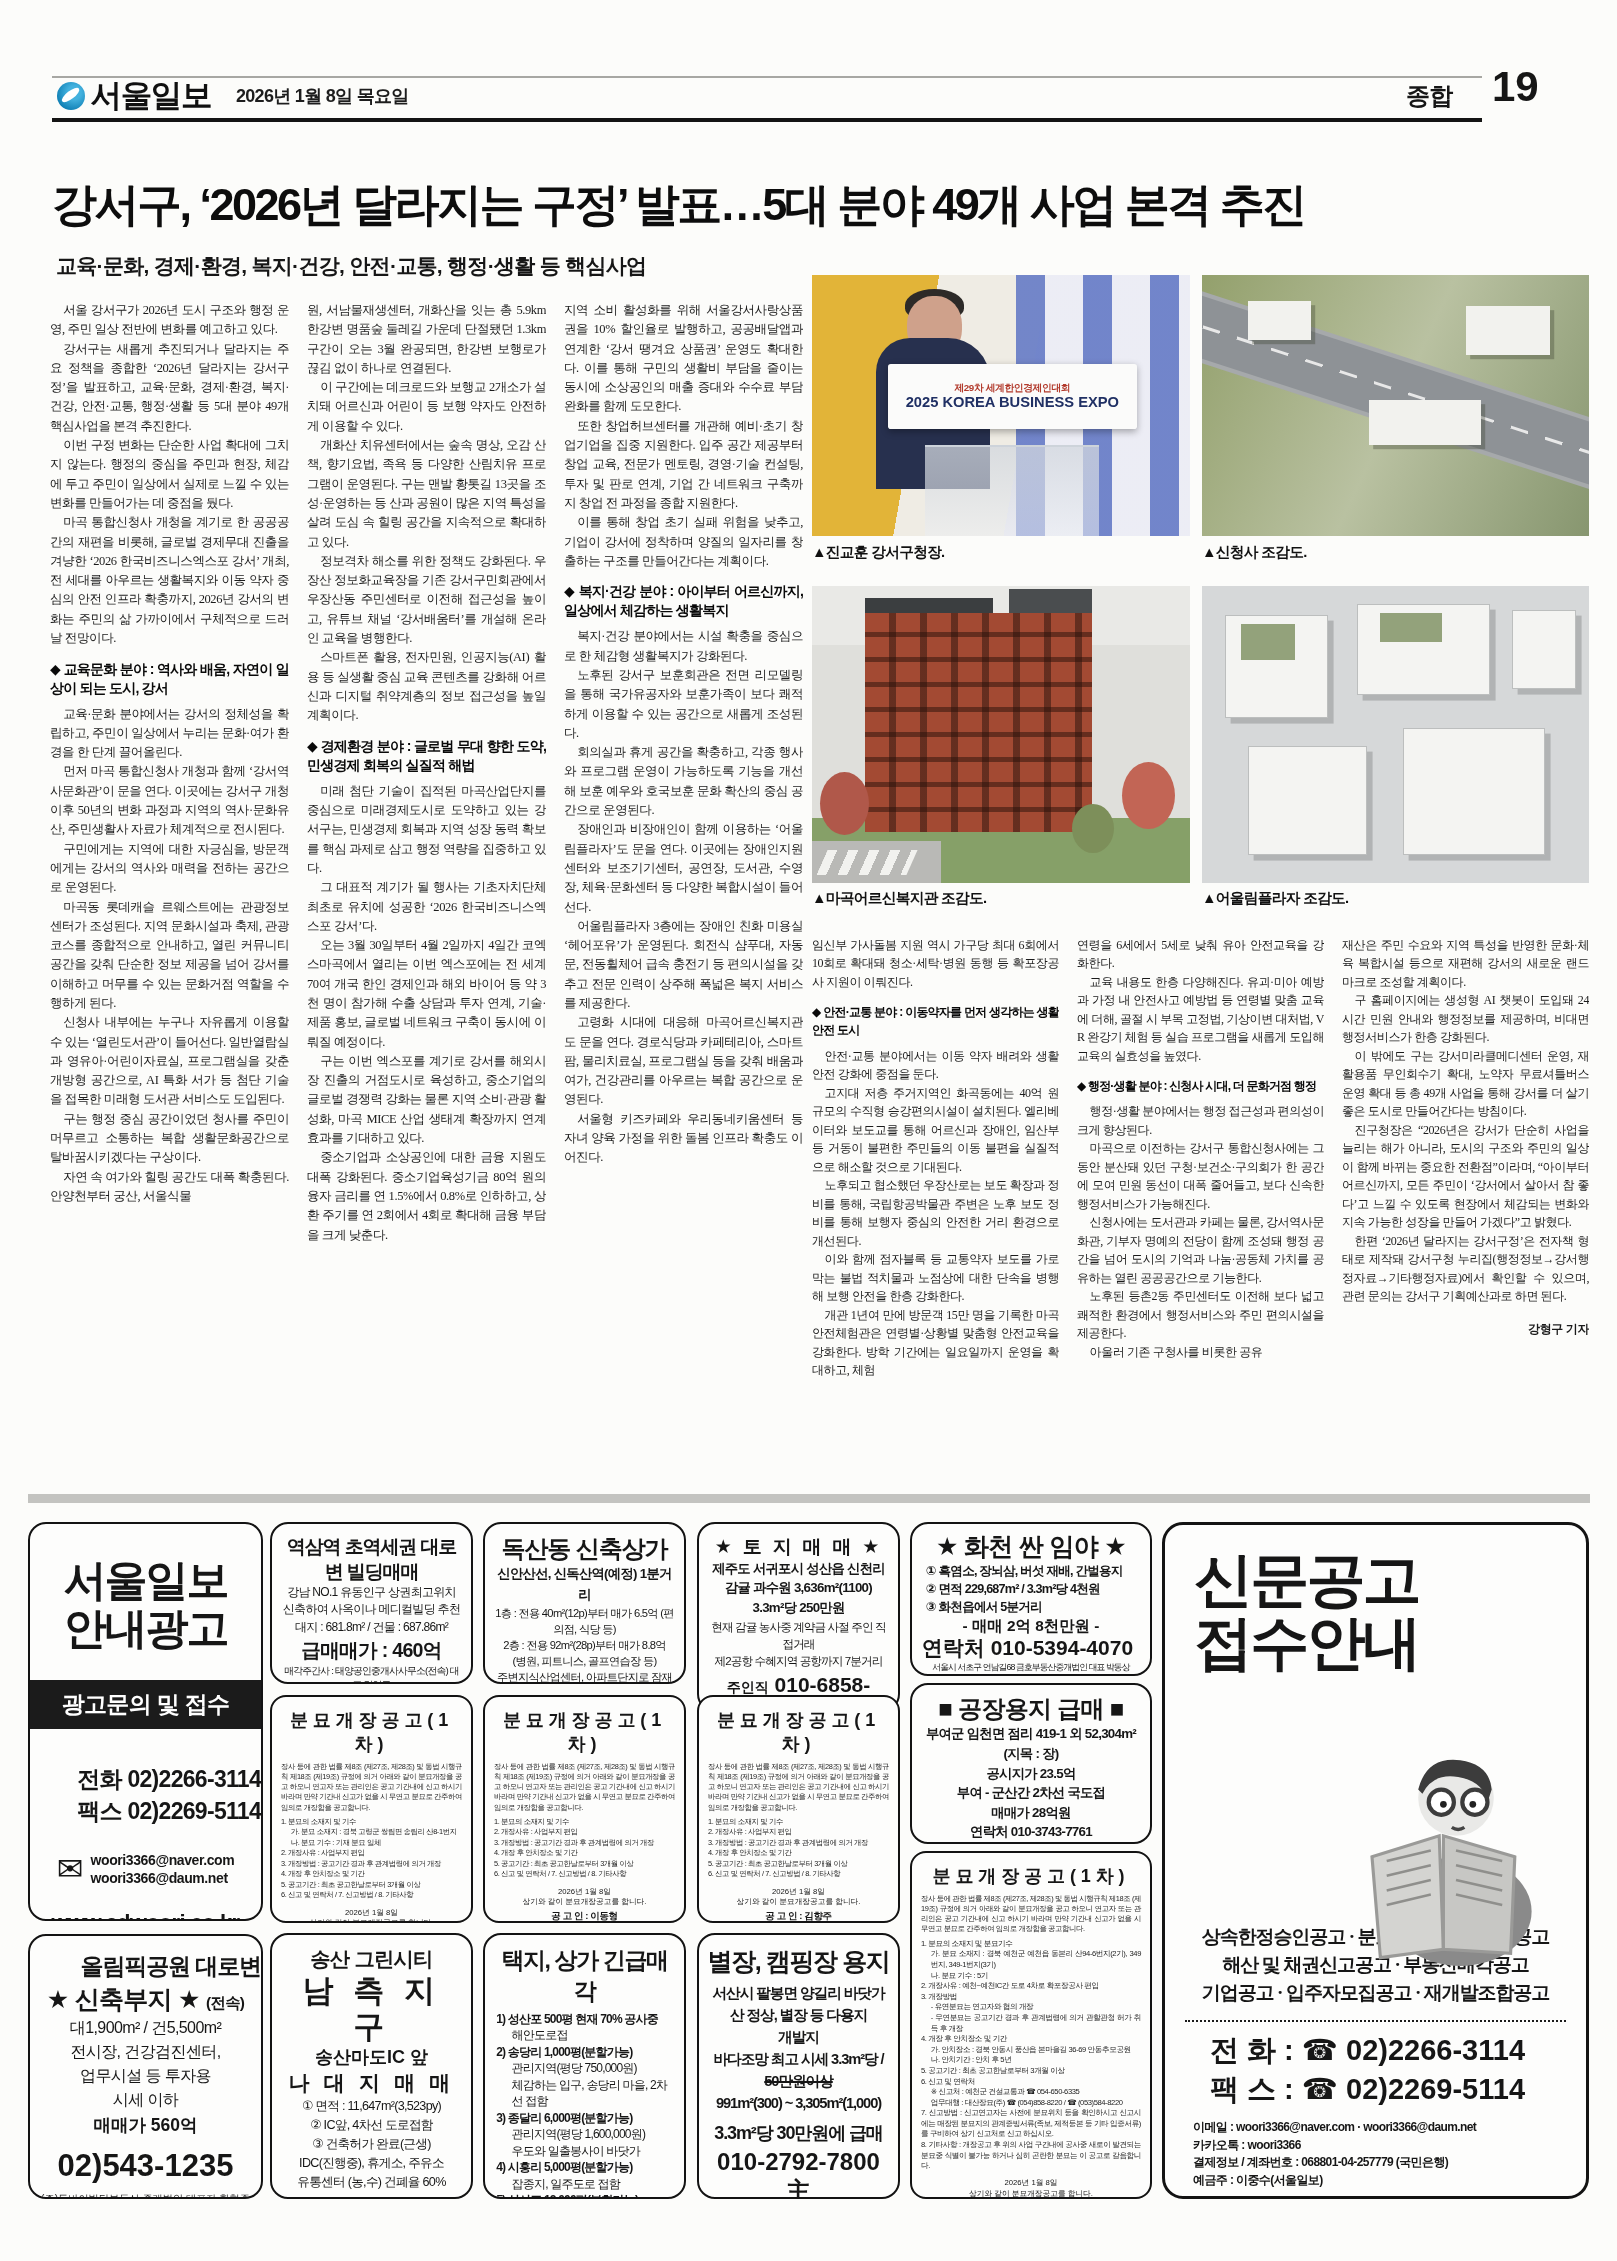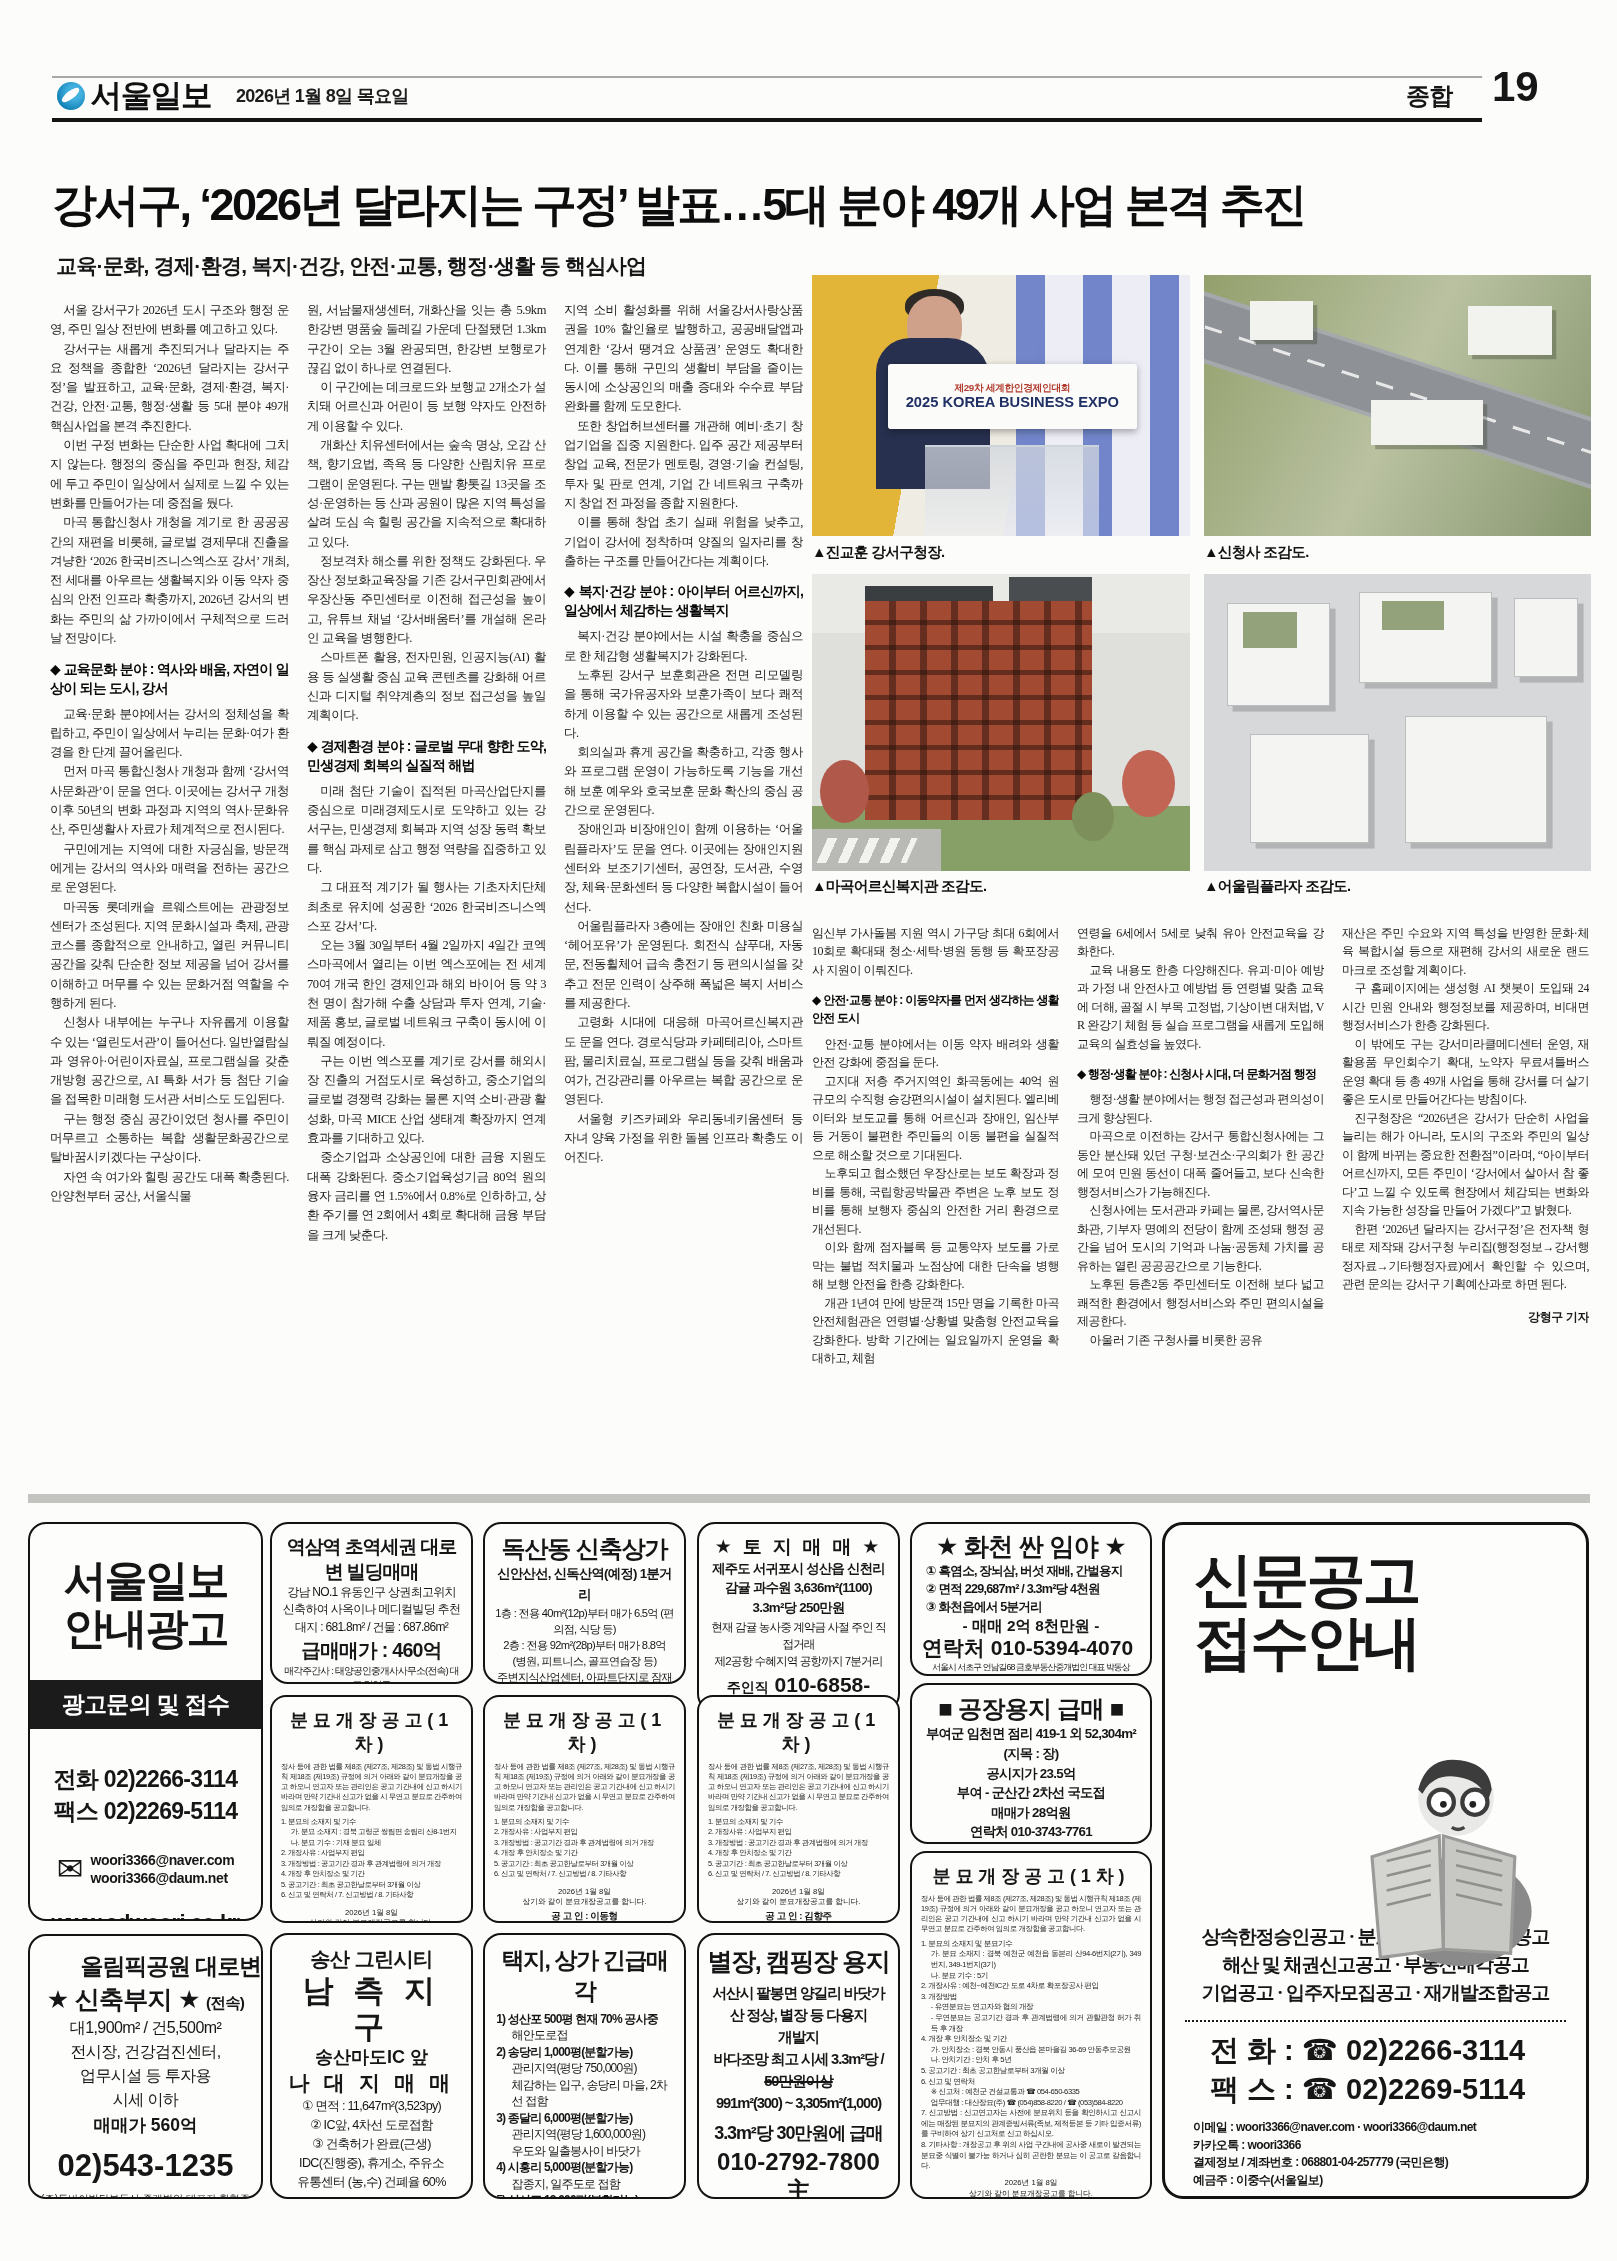--- a/index.html
+++ b/index.html
@@ -28,21 +28,21 @@
 
   
   .art-left{position:absolute;left:50px;top:301px;width:753px;height:1164px;display:flex;gap:18px;}
   .art-col{width:239px;height:100%;overflow:hidden;}
   .ab{font:400 12.5px/19.3px var(--serif);letter-spacing:-0.4px;text-align:justify;text-indent:1.05em;word-break:break-all;color:#1b1b1b;}
   .ab.c{text-indent:0;}
   .ab.h{font:800 14px/19px var(--sans);letter-spacing:-0.8px;text-indent:0;margin:11.2px 0 7px;color:#090909;}
   .ab.by{font:700 13.3px/18px var(--sans);text-indent:0;text-align:right;margin-top:14px;}
 
   .right-zone{position:absolute;left:812px;top:275px;width:779px;}
-  .photo-grid{display:grid;grid-template-columns:378px 387px;column-gap:14px;row-gap:0;}
+  .photo-grid{display:grid;grid-template-columns:378px 387px;column-gap:14px;row-gap:0;gap:12px;}
   .photo-grid figure{margin:0;}
   .ph{position:relative;width:100%;overflow:hidden;background:#d8d8d6;}
   .ph-tall1{height:261px;}
   .ph-tall2{height:297px;}
   figcaption{font:600 14.7px/21px var(--sans);letter-spacing:-0.7px;margin:5.6px 0 11.2px;color:#111;}
 
   
   .ph1{background:linear-gradient(100deg,#e2b438 0 30%,#efece4 30% 56%,#e7e6ef 56%);}
   .ph1 .stripe{position:absolute;right:0;top:0;width:46%;height:100%;background:repeating-linear-gradient(90deg,#5d74c4 0 29px,#edeef6 29px 67px);opacity:.85;}
   .ph1 .suit{position:absolute;left:17%;bottom:18%;width:30%;height:58%;background:#27304e;border-radius:34px 42px 0 0;}
@@ -94,21 +94,21 @@
   .art-right .ab{font-size:12px;line-height:18.5px;}
 
   
   .ads-divider{position:absolute;left:28px;top:1494px;width:1562px;height:9px;background:#c3c3c0;}
   .adbox{position:absolute;border:2.5px solid #131313;border-radius:18px;background:#fdfdfc;box-sizing:border-box;overflow:hidden;font-family:var(--sans);}
   .ln{letter-spacing:-0.6px;}
 
   
   #ad-guide .g-title{font:900 43px/1.12 var(--sans);letter-spacing:-2.1px;text-align:center;margin-top:32px;}
   #ad-guide .g-band{background:#1b1b1b;color:#fff;font:800 23px/49px var(--sans);text-align:center;margin:28px 0 0;letter-spacing:-0.7px;}
-  #ad-guide .g-phone{font:800 23px/32px var(--sans);text-align:center;letter-spacing:-0.7px;}
+  #ad-guide .g-phone{font:800 23px/32px var(--sans);text-align:right;letter-spacing:-0.7px;}
   #ad-guide .g-phones{margin-top:34px;}
   #ad-guide .g-mail{display:flex;align-items:center;justify-content:center;gap:7px;margin-top:24px;}
   #ad-guide .env{font-size:32px;line-height:1;}
   #ad-guide .g-mail .m{font:700 14px/18px var(--sans);letter-spacing:-0.4px;}
   #ad-guide .g-url{font:800 22px/1 var(--sans);text-align:center;margin-top:25px;letter-spacing:-0.7px;}
 
   
   #ad-olympic{padding-top:15.4px;}
   #ad-olympic .t1{font:800 23px/31px var(--sans);text-align:right;letter-spacing:-1.1px;}
   #ad-olympic .t2{font:800 25px/34px var(--sans);text-align:center;letter-spacing:-0.7px;}

